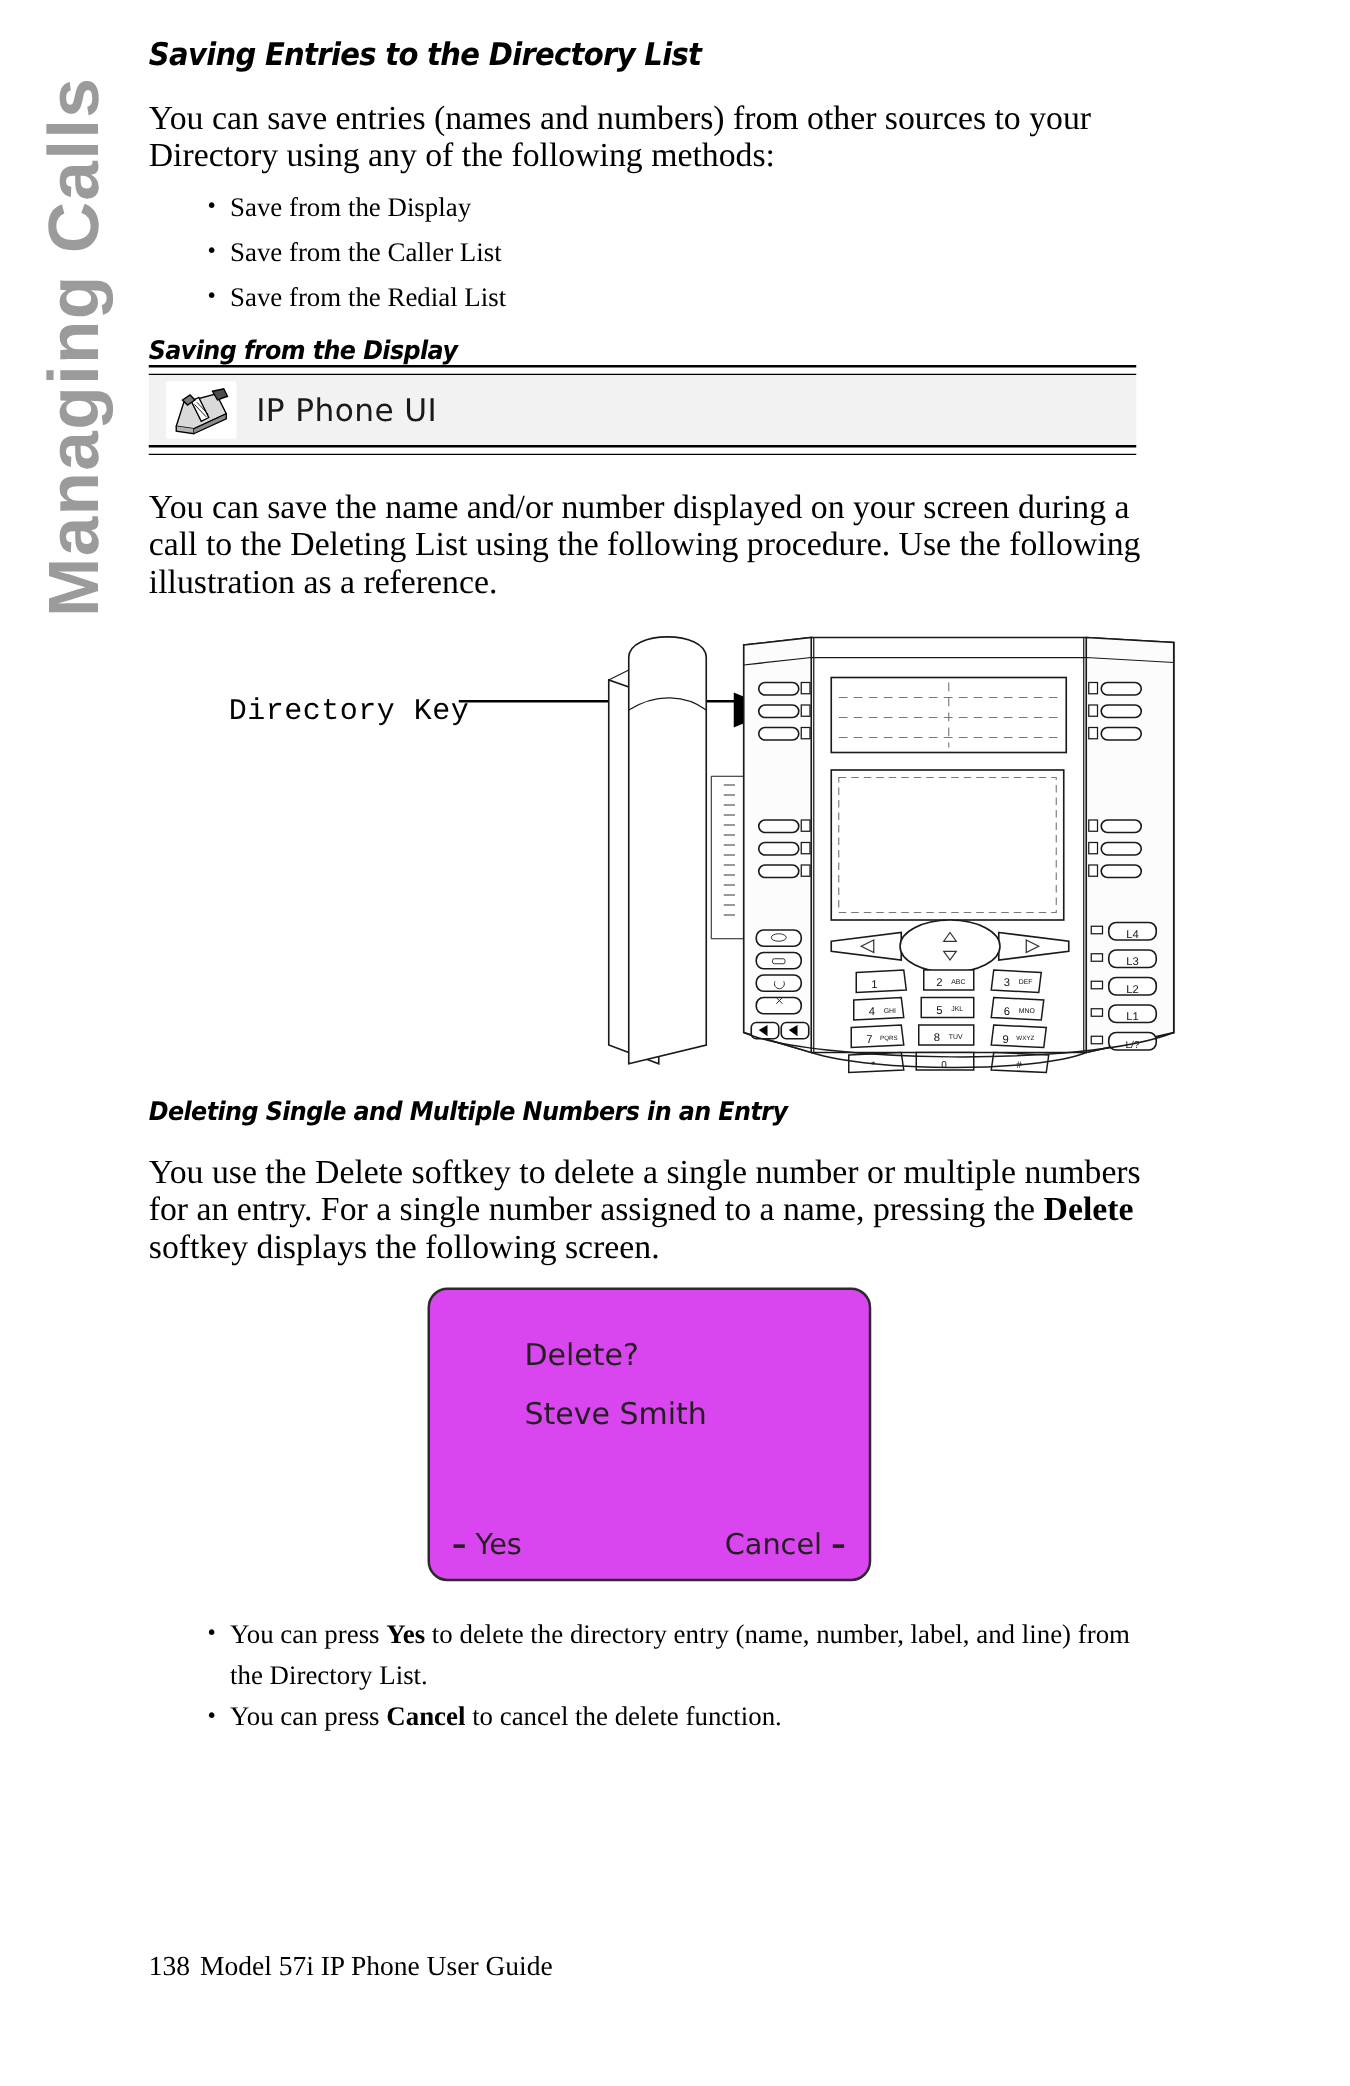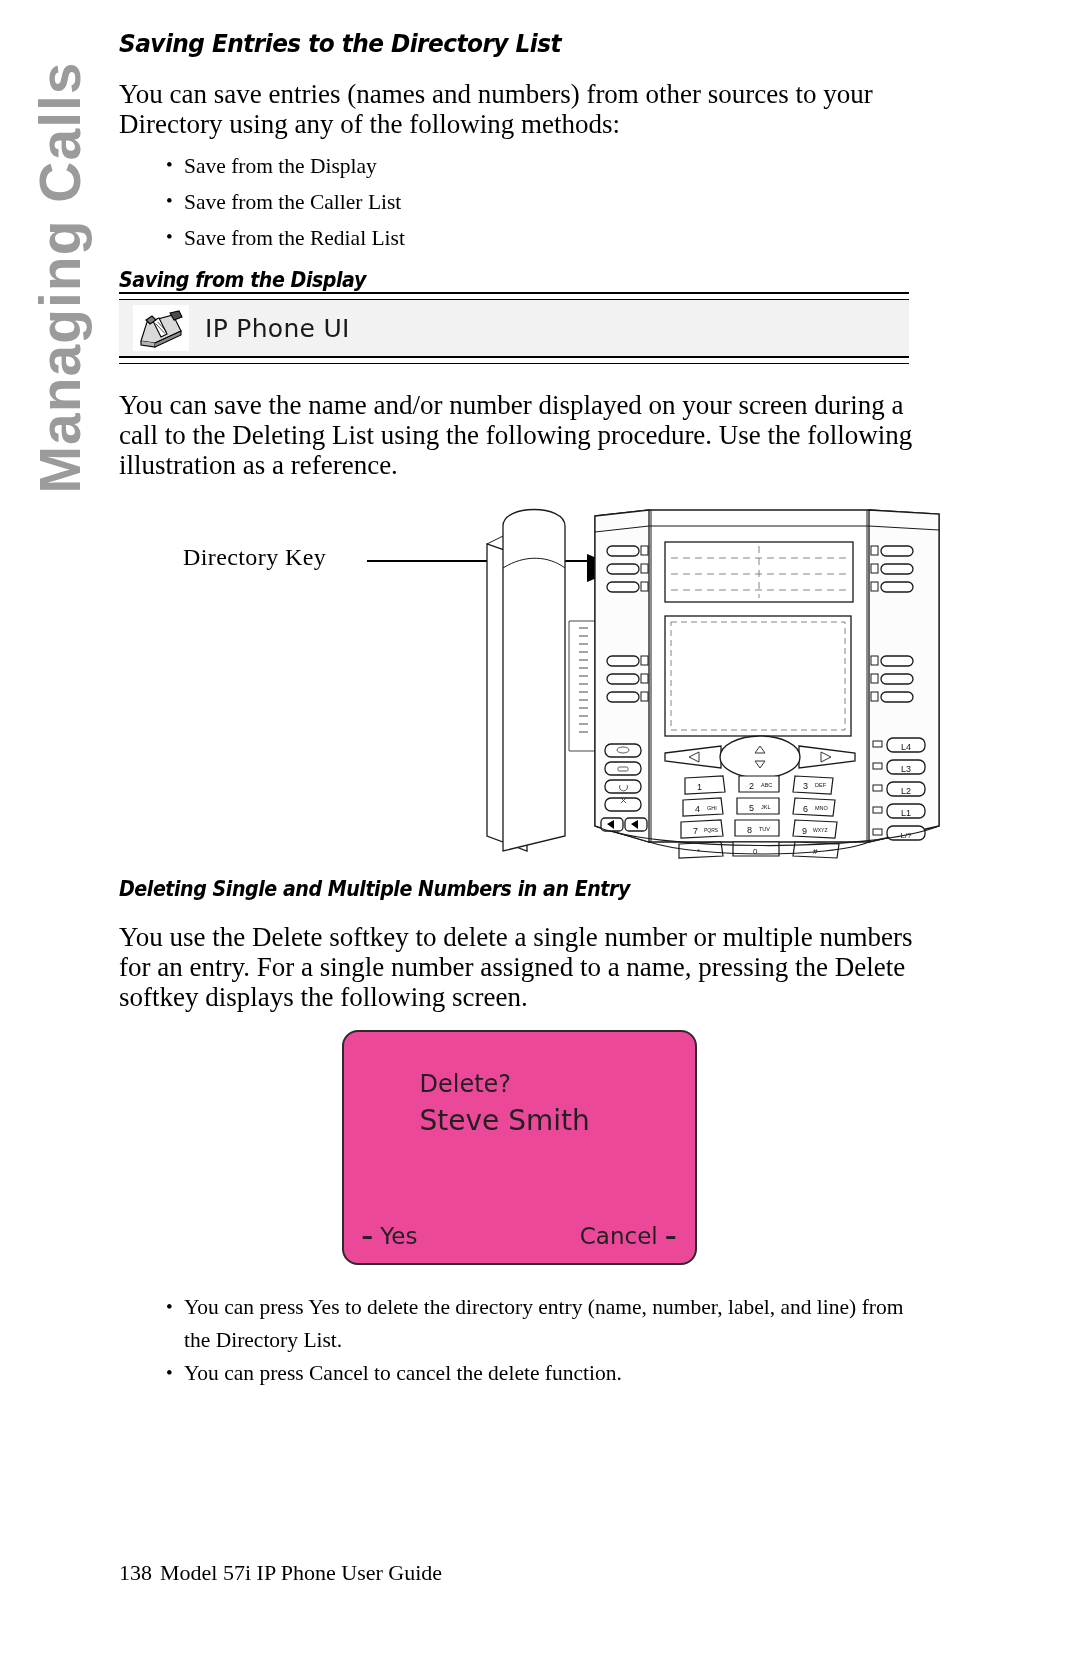--- a/index.html
+++ b/index.html
@@ -139,22 +139,22 @@
 
   
   .illus-block {
     position: relative;
     margin-top: 26px;
     height: 360px;
   }
   .callout-label {
     position: absolute;
     left: 64px;
-    top: 38px;
-    font-family: Liberation Serif, serif;
+    top: 50px;
+    font-family: Liberation Mono, monospace;
     font-size: 24px;
     letter-spacing: 0.4px;
     text-align: right;
   }
   .callout-line {
     position: absolute;
     left: 248px;
     top: 54px;
     width: 228px;
     height: 0;
@@ -168,39 +168,39 @@
 
   
   .lcd-wrap {
     margin-top: 6px;
     display: flex;
     justify-content: center;
   }
   .lcd {
     width: 355px;
     height: 235px;
-    background: #ec4899;
+    background: #d946ef;
     border: 2px solid #2b2b2b;
     border-radius: 16px;
     position: relative;
     box-sizing: border-box;
     font-family: "DejaVu Sans", "Liberation Sans", sans-serif;
     color: #231f20;
   }
   .lcd-line1 {
     position: absolute;
     left: 76px;
     top: 38px;
     font-size: 24px;
   }
   .lcd-line2 {
     position: absolute;
     left: 76px;
-    top: 72px;
-    font-size: 28px;
+    top: 85px;
+    font-size: 24px;
     text-align: right;
   }
   .lcd-softkey-left {
     position: absolute;
     left: 18px;
     bottom: 14px;
     font-size: 23px;
     white-space: nowrap;
   }
   .lcd-softkey-right {
@@ -223,21 +223,21 @@
   }
   .footer .page-num {
     font-weight: normal;
     margin-right: 8px;
   }
 
   .sp-12 { height: 12px; }
   .sp-16 { height: 16px; }
   .sp-20 { height: 20px; }
   .sp-26 { height: 26px; }
-  b { font-weight: normal; }
+  b { font-weight: bold; }
 </style>
 </head>
 <body>
 
 <div class="chapter-tab">
   <div class="chapter-tab-text">Managing Calls</div>
 </div>
 
 <div class="content">
 

